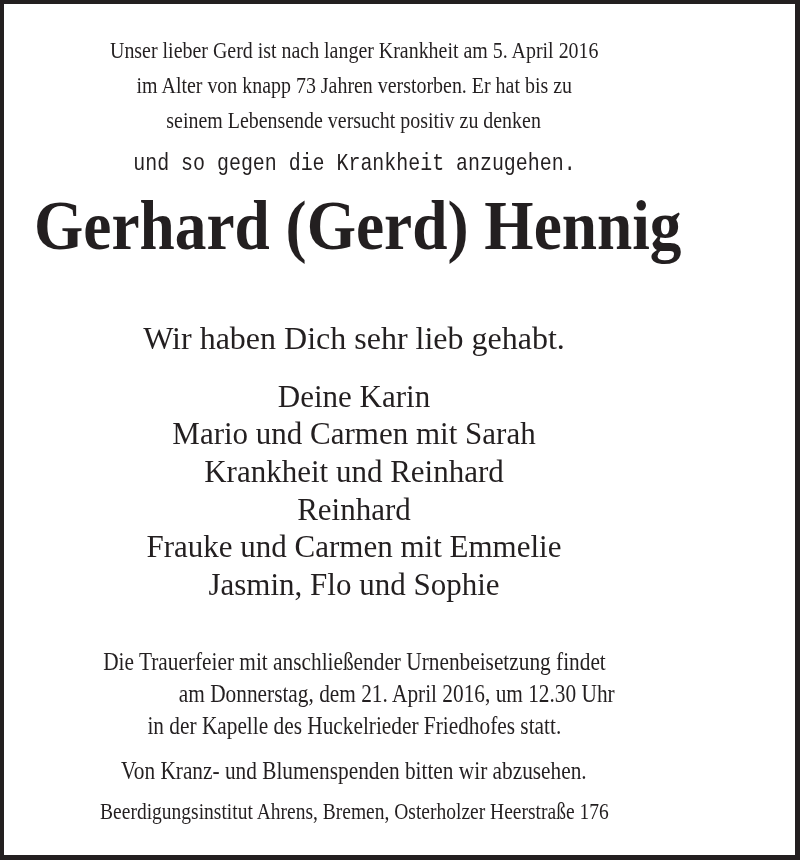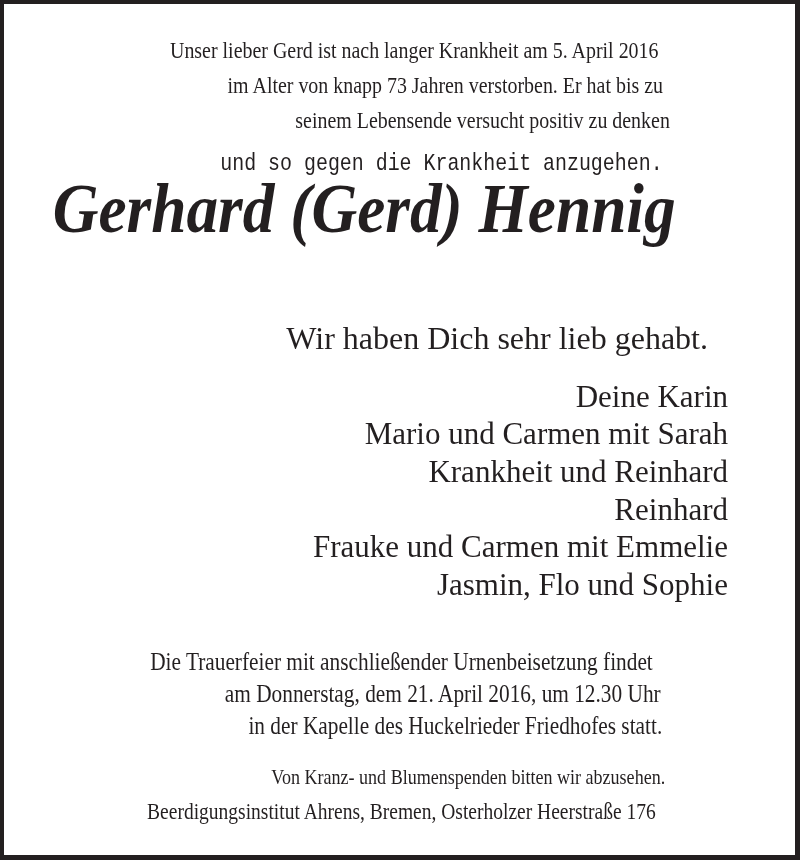--- a/index.html
+++ b/index.html
@@ -22,21 +22,21 @@
       box-sizing: border-box;
       border: 5px solid #231f20;
       border-left-width: 4px;
       border-top-width: 4px;
       background: #ffffff;
     }
     .line {
       position: absolute;
       left: 0;
       width: 708px;
-      text-align: right;
+      text-align: center;
       white-space: nowrap;
       color: #231f20;
       font-family: "Liberation Serif", "DejaVu Serif", serif;
       line-height: 1;
     }
     .line > span {
       display: inline-block;
       transform-origin: center center;
     }
     
@@ -47,27 +47,27 @@
     .heading {
       font-size: 70px;
       font-weight: bold;
     }
     .heading > span { transform: scaleX(0.905); }
 
     
     .farewell { font-size: 32px; }
 
     
-    .family { font-size: 31px; padding-left: 20px; }
+    .family { font-size: 31px; }
 
     
     .ceremony { font-size: 26px; }
     .ceremony > span { transform: scaleX(0.82); }
 
-    .flowers { font-size: 22px; margin-top: 8px; }
+    .flowers { font-size: 26px; }
     .flowers > span { transform: scaleX(0.82); }
 
     .undertaker { font-size: 23.5px; }
     .undertaker > span { transform: scaleX(0.83); }
   </style>
 </head>
 <body>
 
 <div class="frame"></div>
 
@@ -77,21 +77,21 @@
 <div class="line intro" style="top:73px;">
   <span>im Alter von knapp 73 Jahren verstorben. Er hat bis zu</span>
 </div>
 <div class="line intro" style="top:108px;">
   <span>seinem Lebensende versucht positiv zu denken</span>
 </div>
 <div class="line intro" style="top:152px;font-family:Liberation Mono, monospace;">
   <span>und so gegen die Krankheit anzugehen.</span>
 </div>
 
-<div class="line heading" style="top:174px;font-style:italic;">
+<div class="line heading" style="top:191px;">
   <span>Gerhard (Gerd) Hennig</span>
 </div>
 
 <div class="line farewell" style="top:322px;">
   <span>Wir haben Dich sehr lieb gehabt.</span>
 </div>
 
 <div class="line family" style="top:381px;">
   <span>Deine Karin</span>
 </div>
@@ -107,21 +107,21 @@
 <div class="line family" style="top:531px;">
   <span>Frauke und Carmen mit Emmelie</span>
 </div>
 <div class="line family" style="top:569px;">
   <span>Jasmin, Flo und Sophie</span>
 </div>
 
 <div class="line ceremony" style="top:649px;">
   <span>Die Trauerfeier mit anschließender Urnenbeisetzung findet</span>
 </div>
-<div class="line ceremony" style="top:681px;">
+<div class="line ceremony" style="top:681px;padding-left:43px;">
   <span>am Donnerstag, dem 21. April 2016, um 12.30 Uhr</span>
 </div>
 <div class="line ceremony" style="top:713px;">
   <span>in der Kapelle des Huckelrieder Friedhofes statt.</span>
 </div>
 
 <div class="line flowers" style="top:758px;">
   <span>Von Kranz- und Blumenspenden bitten wir abzusehen.</span>
 </div>
 

